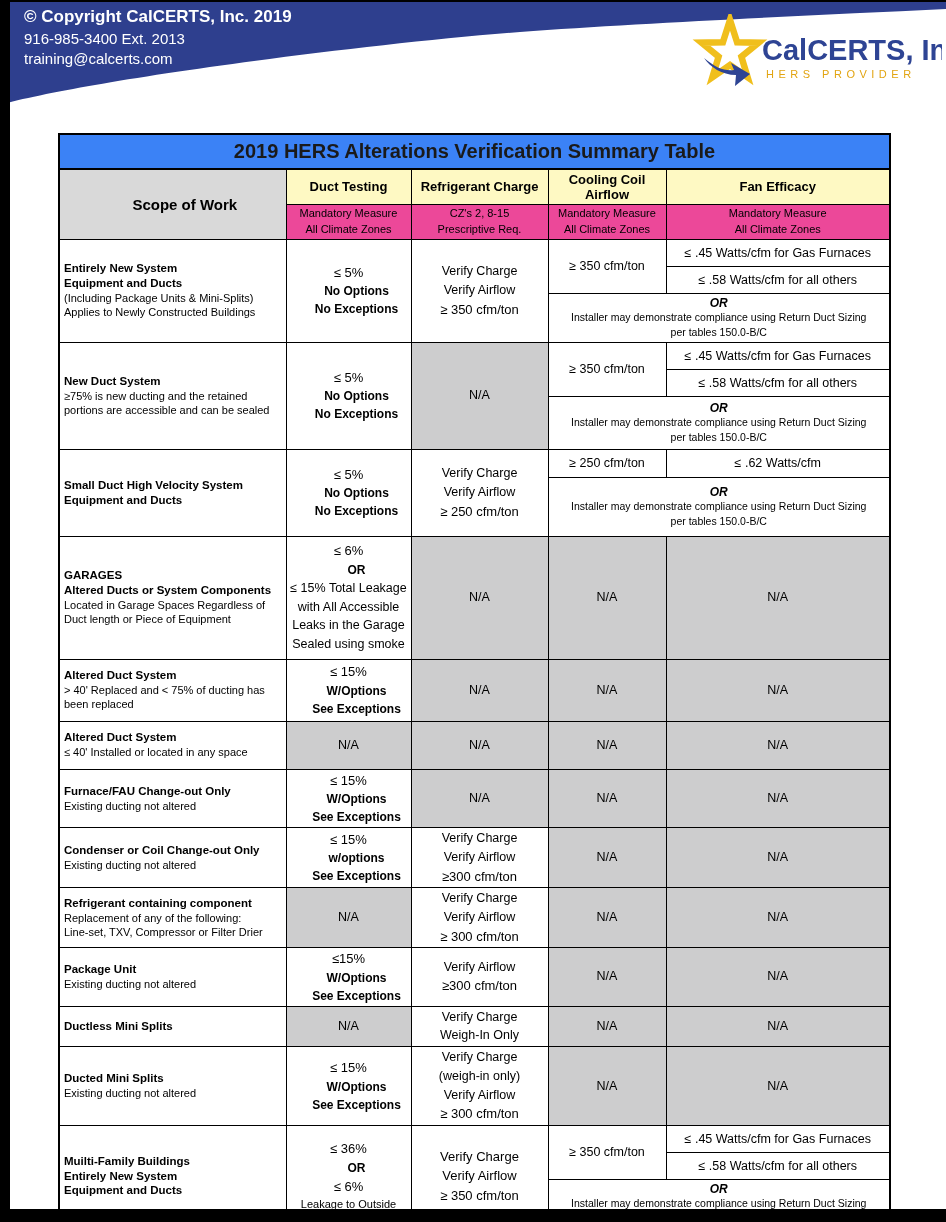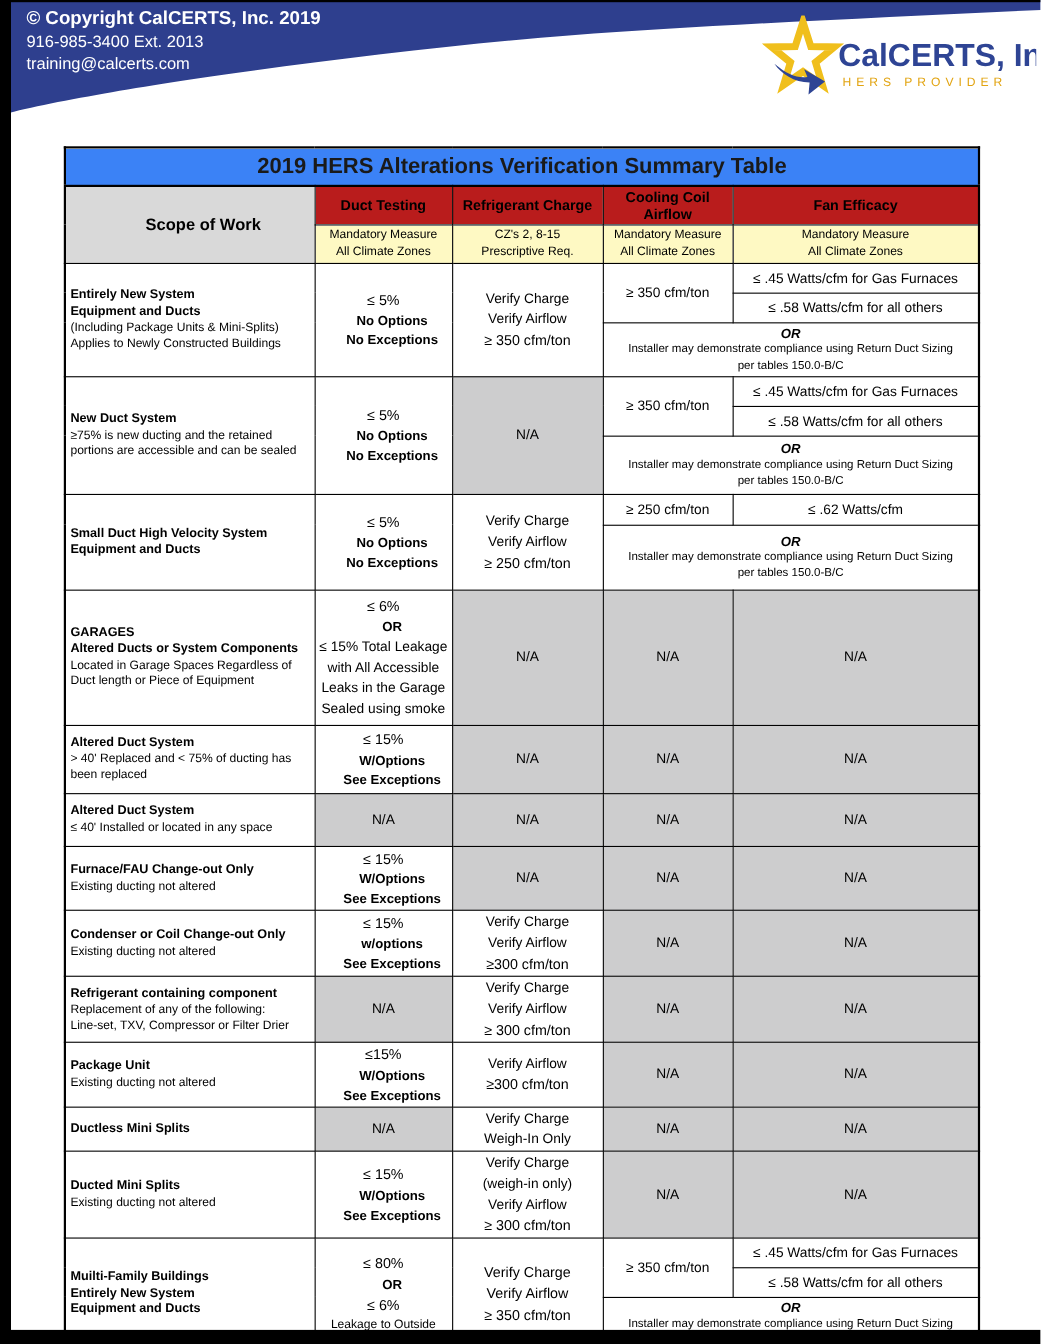--- a/index.html
+++ b/index.html
@@ -21,22 +21,22 @@
   .energy-text { position:absolute; left:8px; top:40px; font-size:26px; color:#3c5dab;
                  letter-spacing:0.5px; white-space:nowrap; z-index:6; }
 
   .calcerts-logo { position:absolute; left:692px; top:14px; width:250px; height:95px; z-index:6; }
 
   .tblwrap { position:absolute; left:58px; top:133px; z-index:10; }
   table.tbl { border-collapse:collapse; table-layout:fixed; width:831px; border:2px solid #000; }
   table.tbl td { border:1px solid #000; overflow:hidden; }
   .title-cell { background:#3b82f6; text-align:center; font-weight:bold; font-size:20px;
                 color:#1a1a1a; height:35px; vertical-align:middle; border-bottom:2px solid #000 !important; }
-  .hd     { background:#b91c1c; text-align:center; vertical-align:middle; font-weight:bold; font-size:13px; }
-  .hd-sub { background:#fef9c3; text-align:center; vertical-align:middle; font-size:11px; line-height:1.4; }
+  .hd     { background:#fef9c3; text-align:center; vertical-align:middle; font-weight:bold; font-size:13px; }
+  .hd-sub { background:#ec4899; text-align:center; vertical-align:middle; font-size:11px; line-height:1.4; }
   .scope-hd { background:#d9d9d9; text-align:center; vertical-align:middle; font-size:15px; font-weight:bold;padding-left:24px; }
   .scope { text-align:left; vertical-align:middle; font-size:11px; line-height:1.3; padding:3px 4px; background:#fff; }
   .scope .b { font-weight:bold; font-size:11.5px; }
   .c  { text-align:center; vertical-align:middle; font-size:12.5px; line-height:1.5; background:#fff; padding:1px 2px; }
   .c .big { font-size:13px; }
   .c .b { font-weight:bold; font-size:12px;padding-left:16px; }
   .na { background:#cdcdce !important; }
   .fan { text-align:center; vertical-align:middle; font-size:12.5px; background:#fff; }
   .orcell { text-align:center; vertical-align:middle; background:#fff; padding:2px 4px; }
   .orcell .or { font-weight:bold; font-style:italic; font-size:12px; }
@@ -336,21 +336,21 @@
     <td class="c na">N/A</td>
   </tr>
 
   <tr style="height:27px">
     <td rowspan="3" class="scope">
       <div class="b">Muilti-Family Buildings</div>
       <div class="b">Entirely New System</div>
       <div class="b">Equipment and Ducts</div>
     </td>
     <td rowspan="3" class="c">
-      <div class="big">≤ 80%</div>
+      <div class="big">≤ 36%</div>
       <div class="b">OR</div>
       <div class="big">≤ 6%</div>
       <div style="font-size:11px">Leakage to Outside</div>
     </td>
     <td rowspan="3" class="c">
       <div class="big">Verify Charge</div>
       <div class="big">Verify Airflow</div>
       <div class="big">≥ 350 cfm/ton</div>
     </td>
     <td rowspan="2" class="c big">≥ 350 cfm/ton</td>

